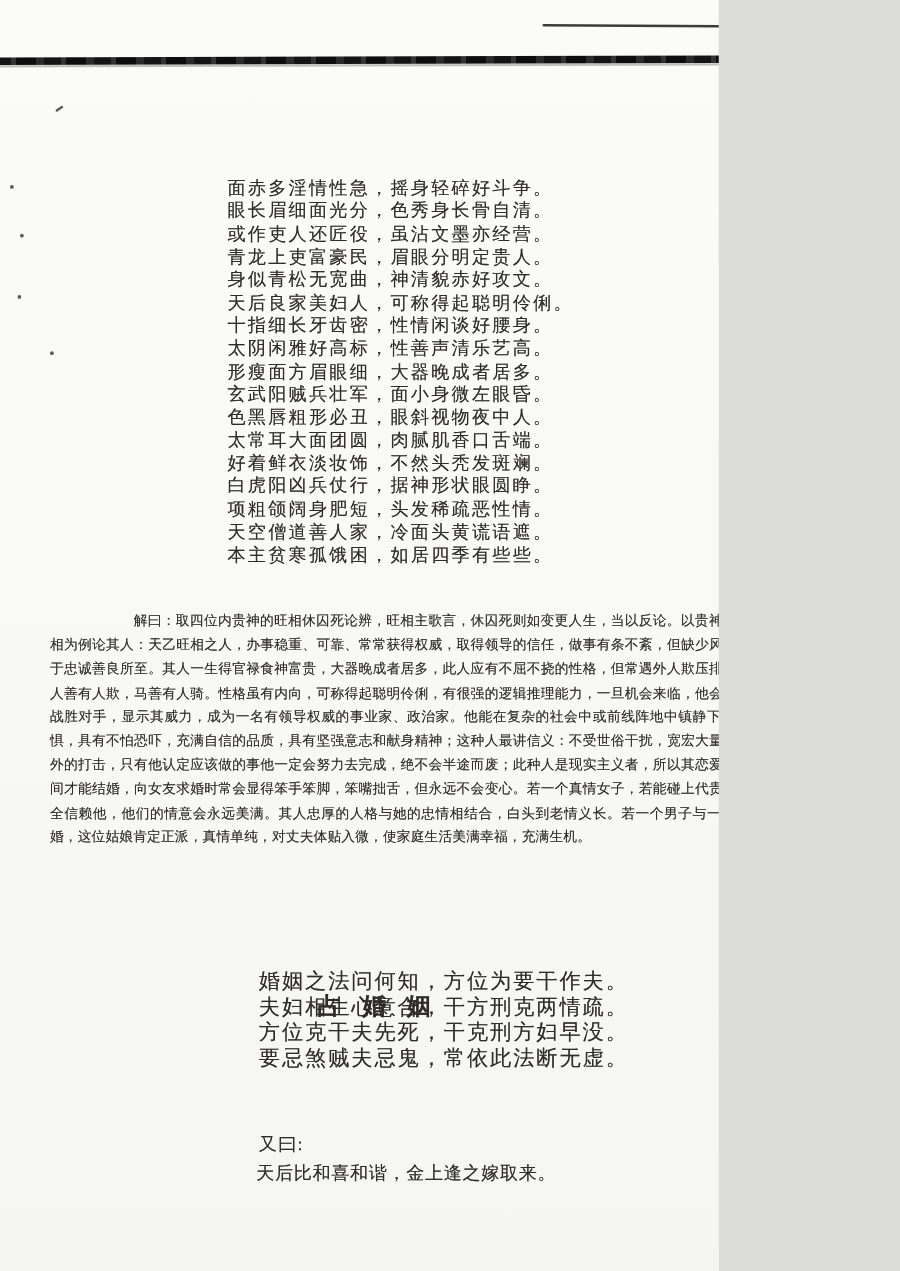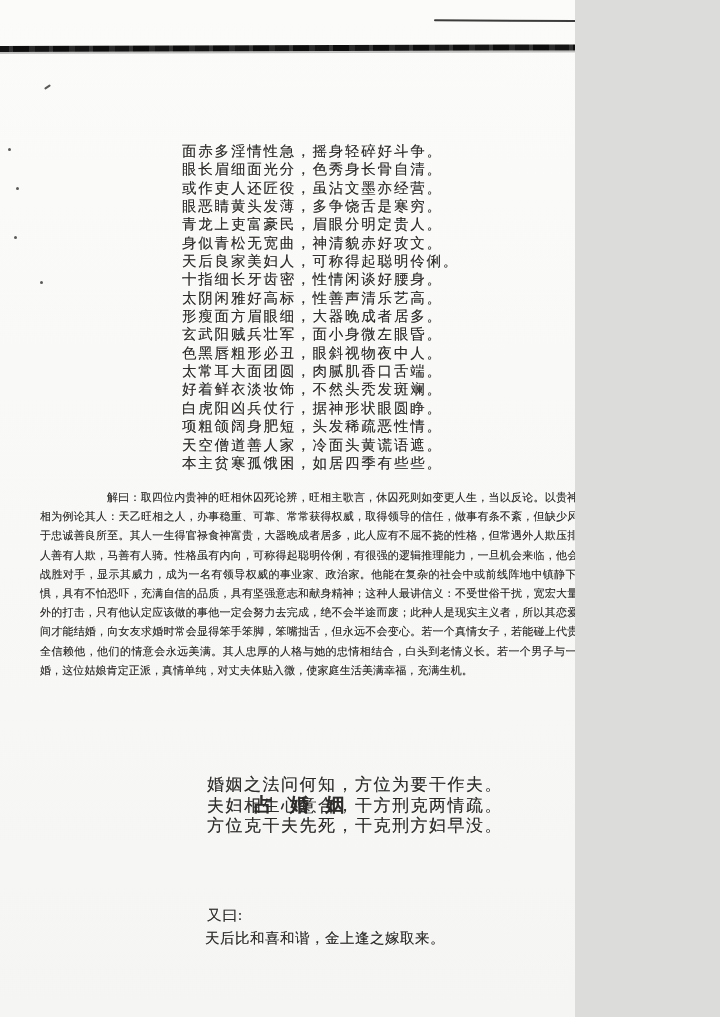--- a/index.html
+++ b/index.html
@@ -69,21 +69,20 @@
   <div class="speck sp1"></div>
   <div class="speck sp2"></div>
   <div class="speck sp3"></div>
   <div class="speck sp4"></div>
   <div class="speck sp5"></div>
 
   <div class="verse1 ink">
     <div>面赤多淫情性急，摇身轻碎好斗争。</div>
     <div>眼长眉细面光分，色秀身长骨自清。</div>
     <div>或作吏人还匠役，虽沾文墨亦经营。</div>
-    <div>眼恶睛黄头发薄，多争饶舌是寒穷。</div>
     <div>青龙上吏富豪民，眉眼分明定贵人。</div>
     <div>身似青松无宽曲，神清貌赤好攻文。</div>
     <div>天后良家美妇人，可称得起聪明伶俐。</div>
     <div>十指细长牙齿密，性情闲谈好腰身。</div>
     <div>太阴闲雅好高标，性善声清乐艺高。</div>
     <div>形瘦面方眉眼细，大器晚成者居多。</div>
     <div>玄武阳贼兵壮军，面小身微左眼昏。</div>
     <div>色黑唇粗形必丑，眼斜视物夜中人。</div>
     <div>太常耳大面团圆，肉腻肌香口舌端。</div>
     <div>好着鲜衣淡妆饰，不然头秃发斑斓。</div>
@@ -94,20 +93,21 @@
   </div>
 
   <p class="explanation ink">解曰：取四位内贵神的旺相休囚死论辨，旺相主歌言，休囚死则如变更人生，当以反论。以贵神为天乙贵神，处旺相为例论其人：天乙旺相之人，办事稳重、可靠、常常获得权威，取得领导的信任，做事有条不紊，但缺少风趣、浪漫气息，由于忠诚善良所至。其人一生得官禄食神富贵，大器晚成者居多，此人应有不屈不挠的性格，但常遇外人欺压排挤之事。古人曰：人善有人欺，马善有人骑。性格虽有内向，可称得起聪明伶俐，有很强的逻辑推理能力，一旦机会来临，他会以坚韧不拔的性格战胜对手，显示其威力，成为一名有领导权威的事业家、政治家。他能在复杂的社会中或前线阵地中镇静下来，能做到临危不惧，具有不怕恐吓，充满自信的品质，具有坚强意志和献身精神；这种人最讲信义：不受世俗干扰，宽宏大量，能忍受偏面的意外的打击，只有他认定应该做的事他一定会努力去完成，绝不会半途而废；此种人是现实主义者，所以其恋爱过程会延续很长时间才能结婚，向女友求婚时常会显得笨手笨脚，笨嘴拙舌，但永远不会变心。若一个真情女子，若能碰上代贵字男子结婚，并完全信赖他，他们的情意会永远美满。其人忠厚的人格与她的忠情相结合，白头到老情义长。若一个男子与一个代贵字的女子结婚，这位姑娘肯定正派，真情单纯，对丈夫体贴入微，使家庭生活美满幸福，充满生机。</p>
 
   <h2 class="section-title ink">占 婚 姻</h2>
 
   <div class="verse2 ink">
     <div>婚姻之法问何知，方位为要干作夫。</div>
     <div>夫妇相生心意合，干方刑克两情疏。</div>
     <div>方位克干夫先死，干克刑方妇早没。</div>
+    <div>要忌煞贼夫忌鬼，常依此法断无虚。</div>
   </div>
 
   <div class="again-label ink">又曰:</div>
   <div class="again-line ink">天后比和喜和谐，金上逢之嫁取来。</div>
 
   <div class="page-number">90</div>
 
 </div>
 
 </body></html>

